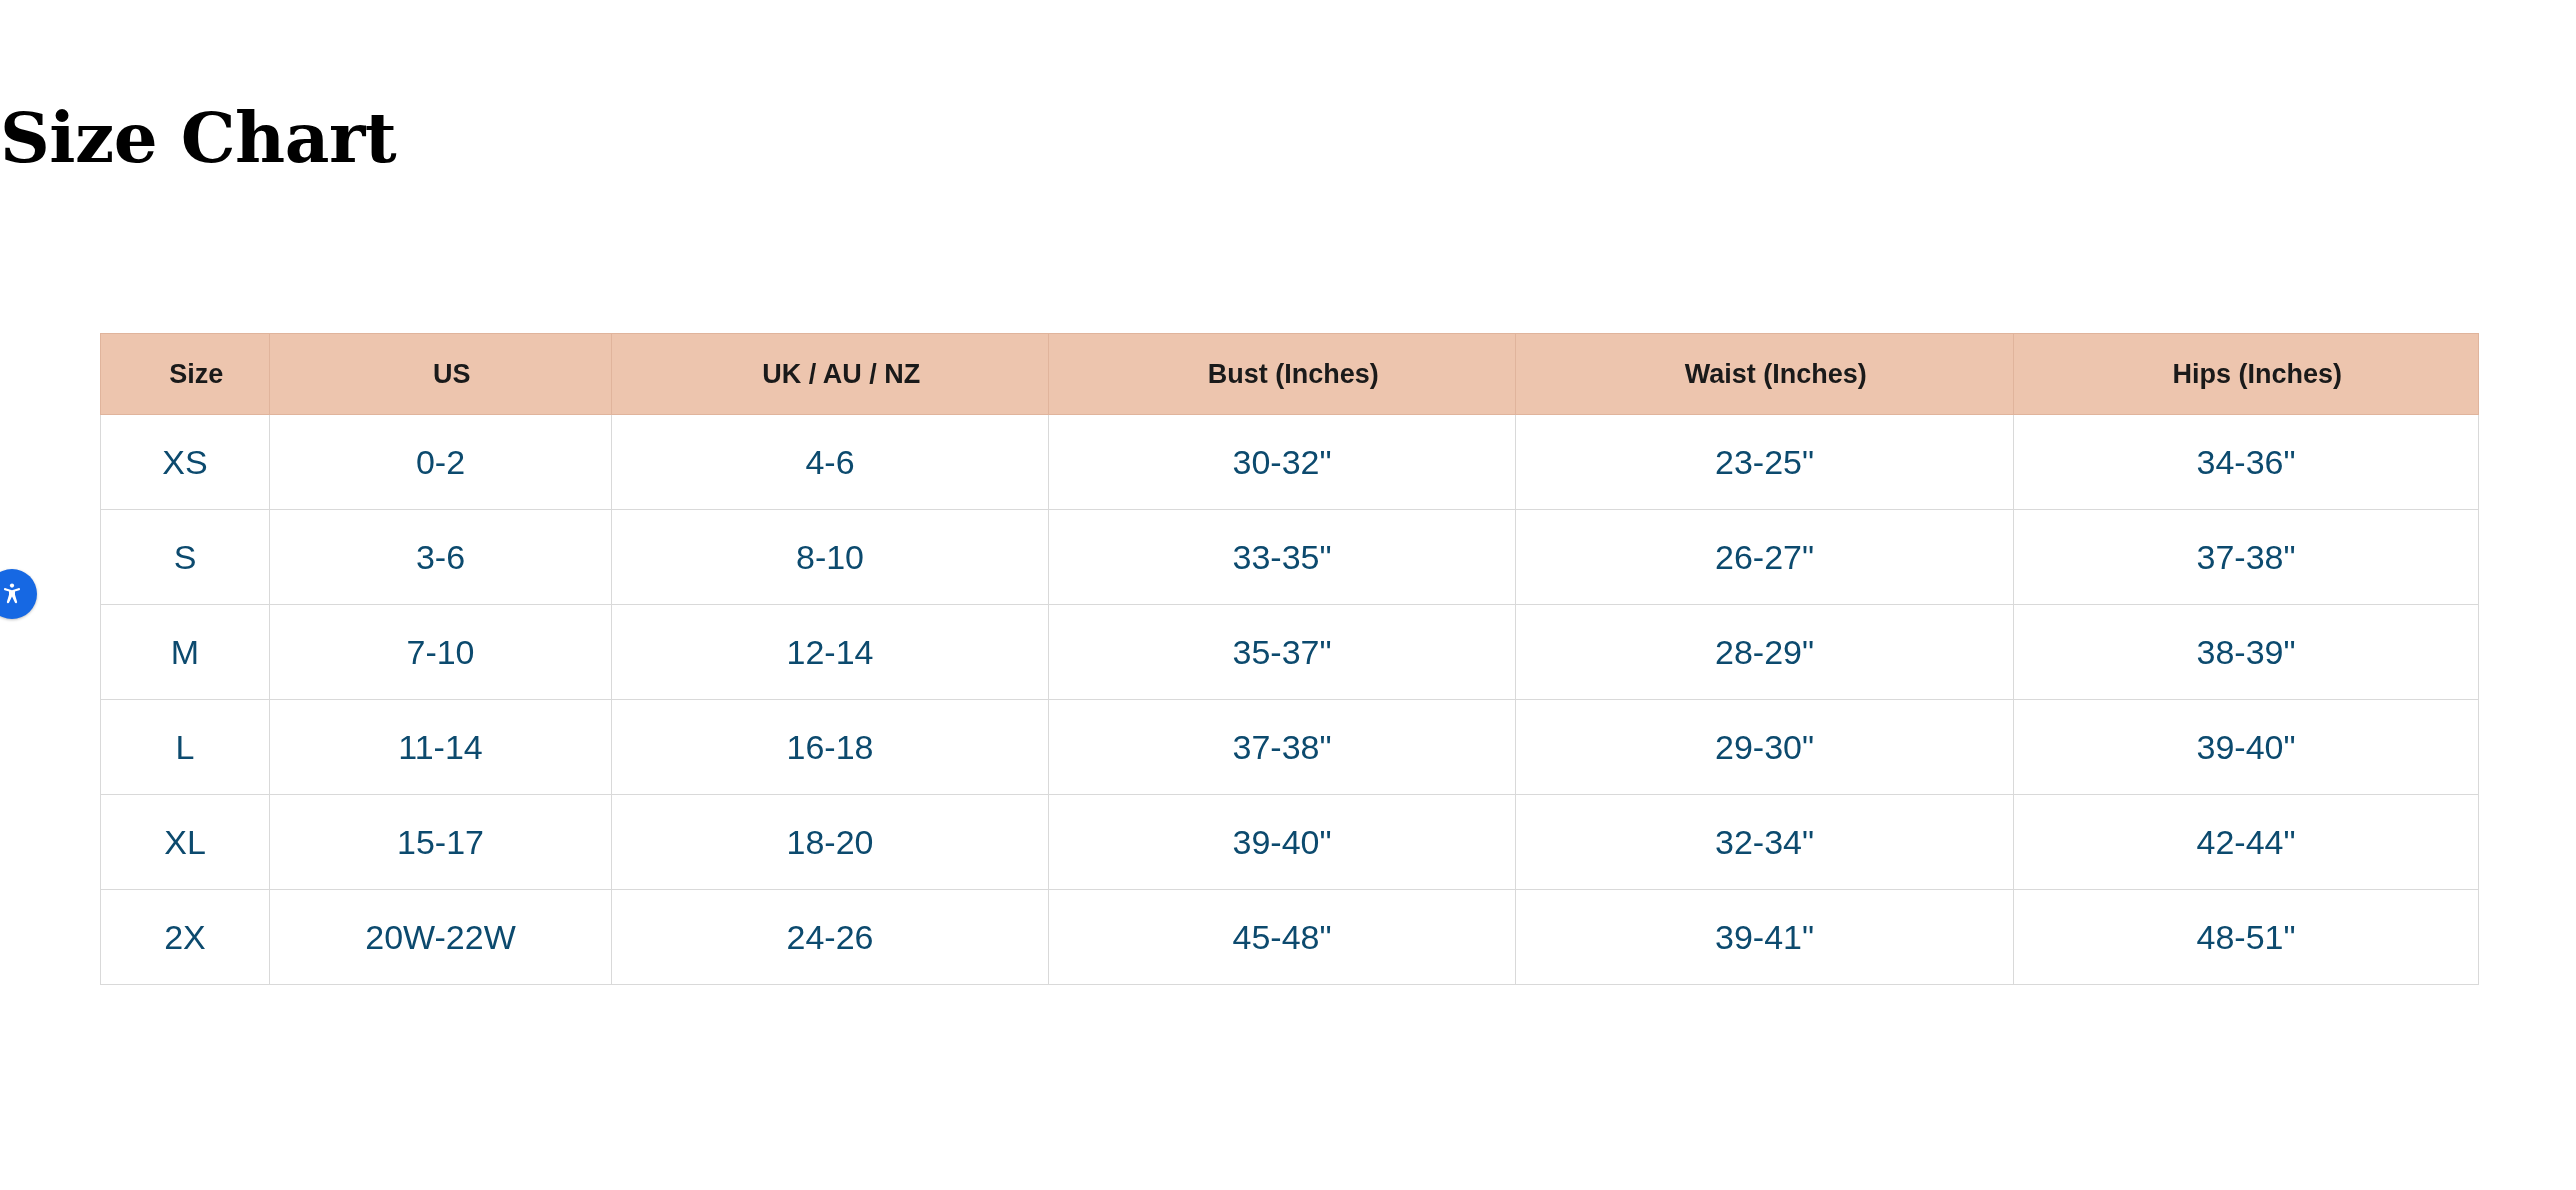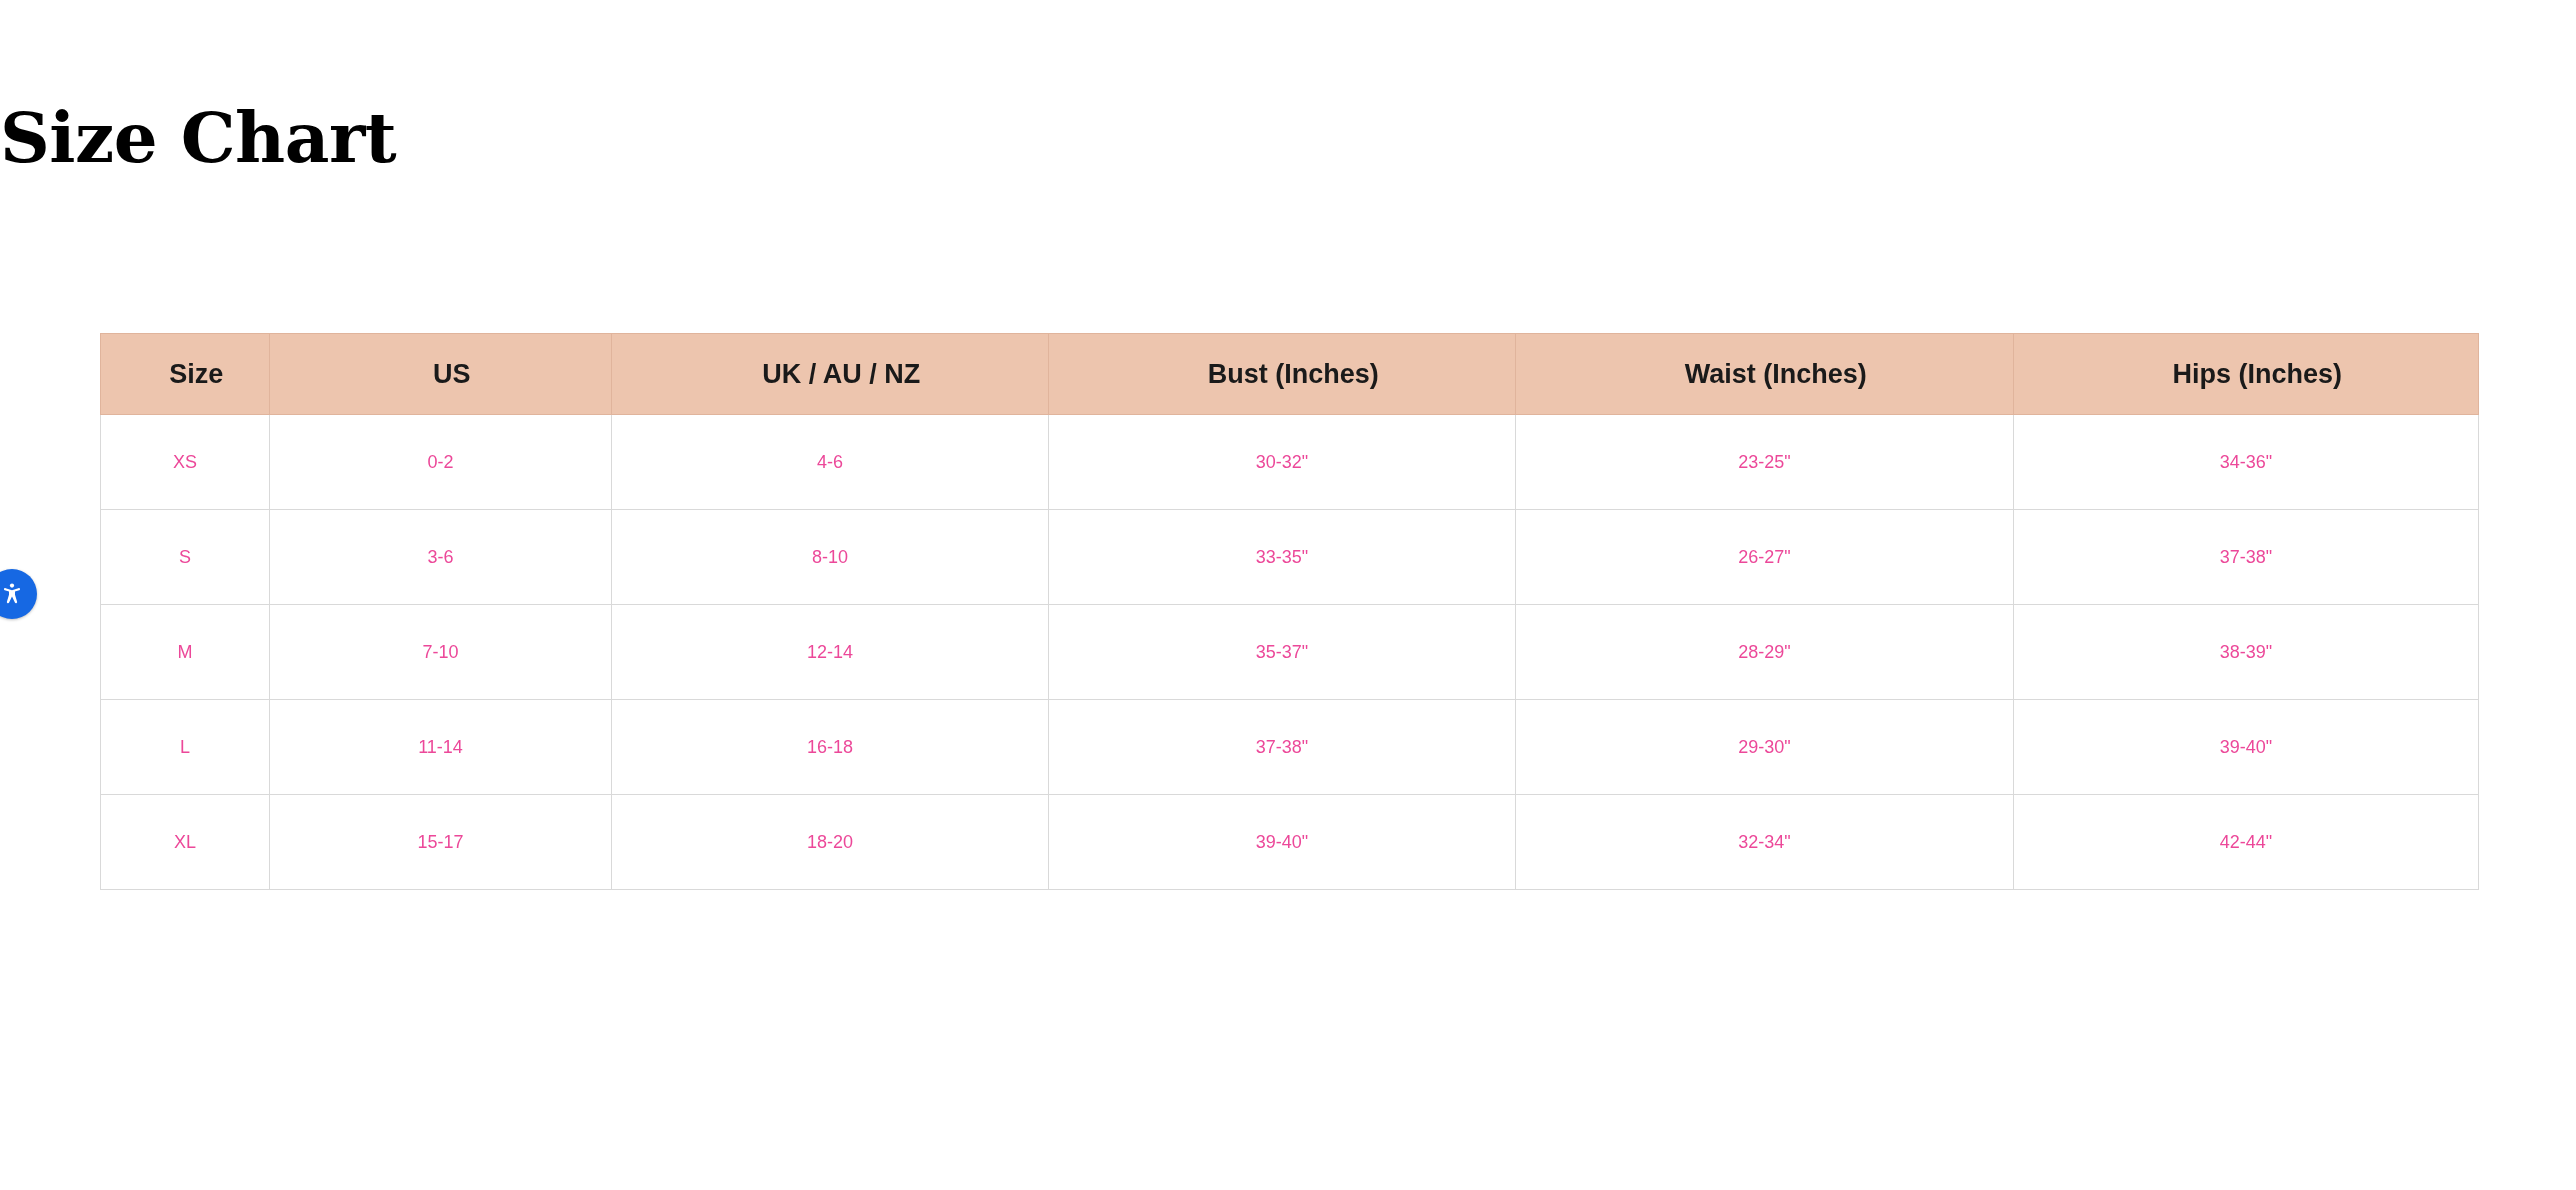--- a/index.html
+++ b/index.html
@@ -53,22 +53,22 @@
 
   table.size-chart {
     border-collapse: collapse;
     width: 100%;
     table-layout: fixed;
   }
   table.size-chart th,
   table.size-chart td {
     border: 0.9px solid #d9d9d9;
     text-align: center;
-    color: #ec4899;
-    font-size: 18px;
+    color: #0c4a6e;
+    font-size: 34px;
     font-weight: 400;
     height: 94px;
     padding: 0 5.6px;
     vertical-align: middle;
     white-space: nowrap;
   }
   table.size-chart thead th {
     background: #edc5ae;
     font-weight: 700;
     font-size: 27px;
@@ -153,16 +153,24 @@
         <td>39-40"</td>
       </tr>
       <tr>
         <td>XL</td>
         <td>15-17</td>
         <td>18-20</td>
         <td>39-40"</td>
         <td>32-34"</td>
         <td>42-44"</td>
       </tr>
+      <tr>
+        <td>2X</td>
+        <td>20W-22W</td>
+        <td>24-26</td>
+        <td>45-48"</td>
+        <td>39-41"</td>
+        <td>48-51"</td>
+      </tr>
     </tbody>
   </table>
 </div>
 
 
 </body></html>

